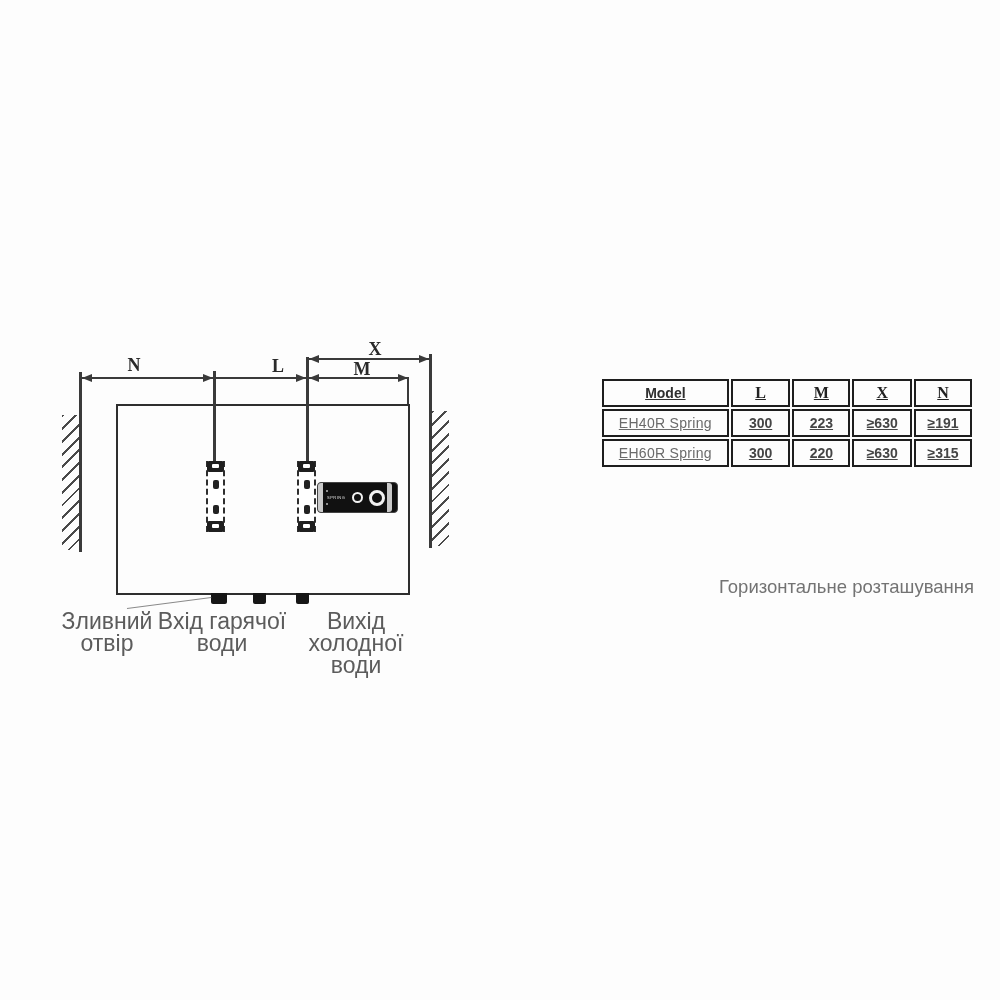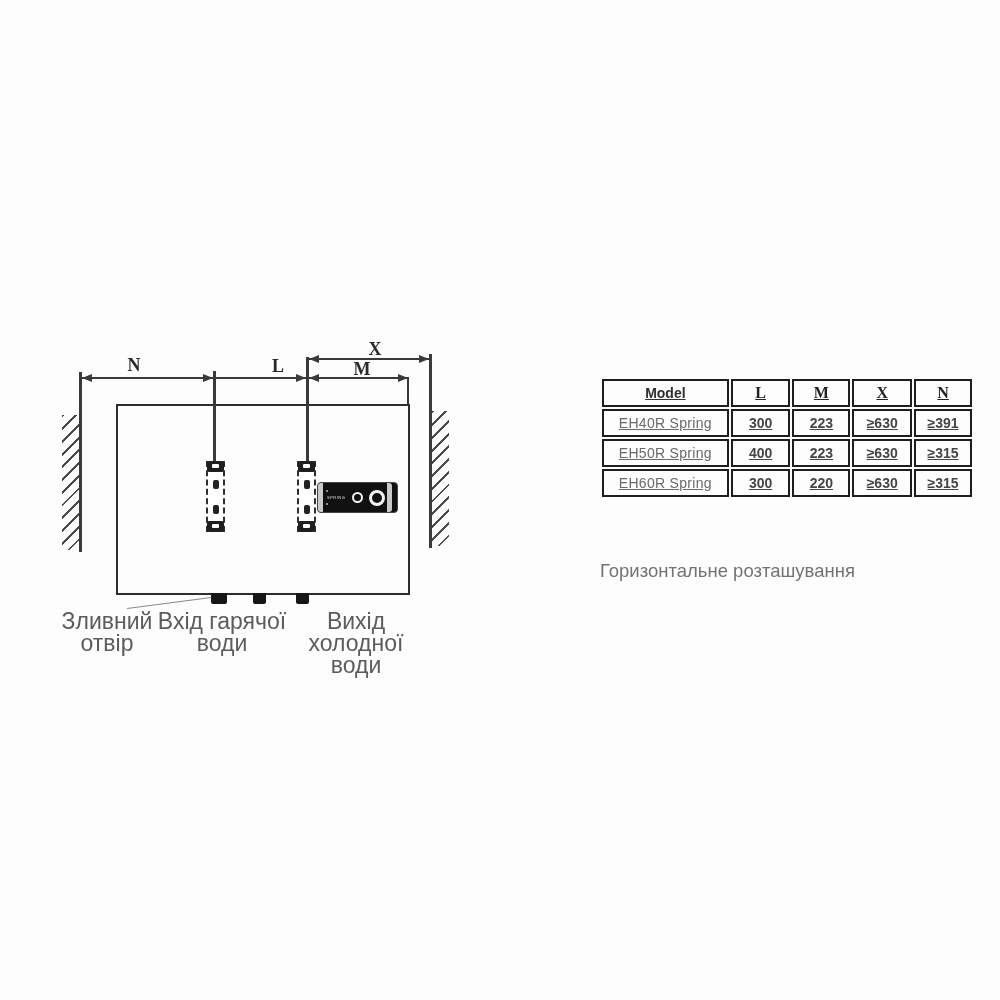--- a/index.html
+++ b/index.html
@@ -83,22 +83,22 @@
   #spec-table td,#spec-table th{
     border:2px solid #1e1e1e;background:#fdfdfd;
     height:24px;padding:0 2px;text-align:center;vertical-align:middle;text-decoration:underline;
   }
   #spec-table th.model-h{font-size:14px;font-weight:bold;color:#2f2f2f;}
   #spec-table th.letter-h{font-family:"Liberation Serif",serif;font-size:16px;font-weight:bold;color:#222;}
   #spec-table td.mname{font-size:14px;color:#6a6a6a;letter-spacing:.3px;white-space:nowrap;}
   #spec-table td.num{font-size:14px;font-weight:600;color:#454545;}
 
   #caption{
-    position:absolute;left:600px;top:560px;width:374px;
-    text-align:left;font-size:18.5px;color:#737373;
+    position:absolute;left:600px;top:576px;width:374px;
+    text-align:right;font-size:18.5px;color:#737373;
   }
 </style>
 </head>
 <body>
 
 <div id="canvas">
 
   <div class="vline" style="left:79px;top:372px;height:180px;width:2.5px;"></div>
   <div class="hatch" style="left:62px;top:415px;height:135px;"></div>
   <div class="vline" style="left:429px;top:354px;height:194px;width:2.5px;"></div>
@@ -191,28 +191,21 @@
       <th class="letter-h">L</th>
       <th class="letter-h">M</th>
       <th class="letter-h">X</th>
       <th class="letter-h">N</th>
     </tr>
     <tr>
       <td class="mname">EH40R Spring</td>
       <td class="num">300</td>
       <td class="num">223</td>
       <td class="num">≥630</td>
-      <td class="num">≥391</td>
-    </tr>
-    <tr>
-      <td class="mname">EH50R Spring</td>
-      <td class="num">400</td>
-      <td class="num">223</td>
-      <td class="num">≥630</td>
-      <td class="num">≥315</td>
+      <td class="num">≥191</td>
     </tr>
     <tr>
       <td class="mname">EH60R Spring</td>
       <td class="num">300</td>
       <td class="num">220</td>
       <td class="num">≥630</td>
       <td class="num">≥315</td>
     </tr>
   </tbody>
     </table>

